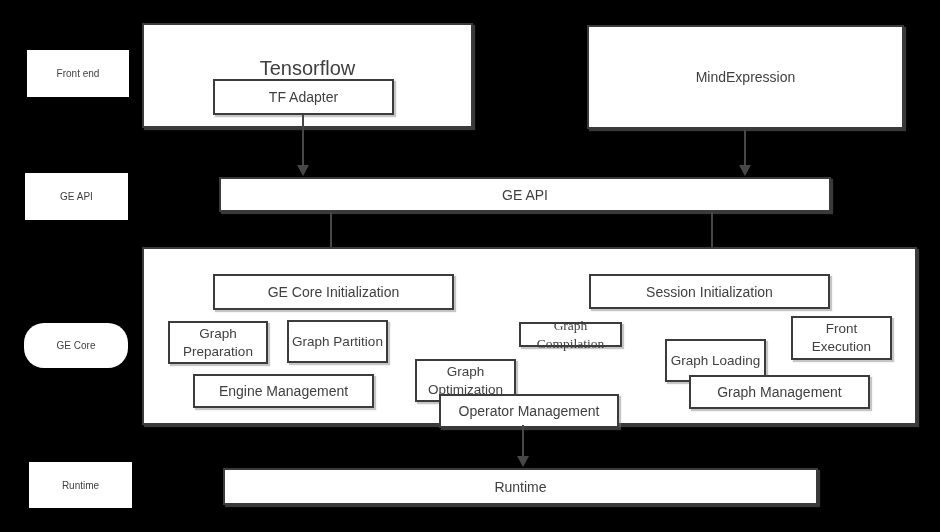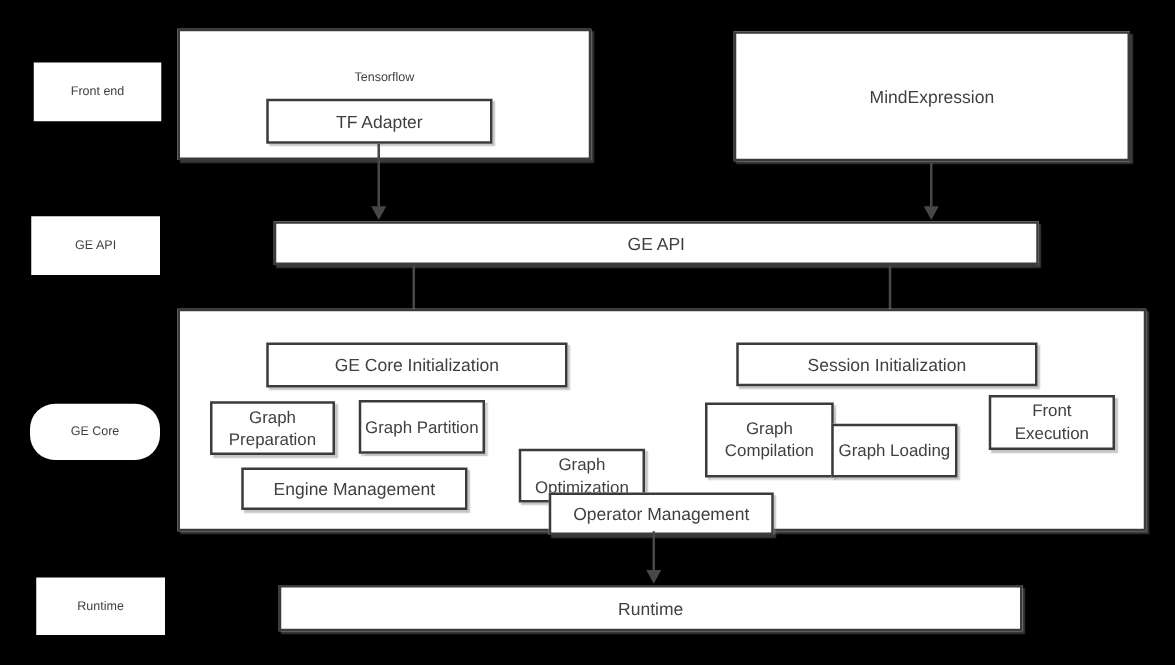--- a/index.html
+++ b/index.html
@@ -38,21 +38,21 @@
     box-shadow: 2px 2px 1px rgba(127,127,127,0.45);
   }
   .node.container-node {
     display: block;
   }
   .node.small { font-size: 13.5px; line-height: 18px; padding: 2px; }
   .floating-title {
     position: absolute;
     left: 0; right: 0;
     text-align: center;
-    font-size: 10px;
+    font-size: 20px;
     color: #3f3f3f;
   }
   .arrow {
     position: absolute;
     width: 12px;
     display: flex;
     flex-direction: column;
     align-items: center;
   }
   .arrow .shaft {
@@ -105,26 +105,27 @@
   </div>
 
   <div class="node container-node" style="left:142px; top:247px; width:775px; height:178px;"></div>
 
   <div class="node" style="left:213px; top:274px; width:241px; height:36px;">GE Core Initialization</div>
   <div class="node" style="left:589px; top:274px; width:241px; height:35px;">Session Initialization</div>
 
   <div class="node small" style="left:168px; top:321px; width:100px; height:43px;">Graph Preparation</div>
   <div class="node small" style="left:287px; top:320px; width:101px; height:43px;">Graph Partition</div>
   <div class="node small" style="left:415px; top:335px; width:101px; height:43px;margin-top:24px;">Graph Optimization</div>
-  <div class="node small" style="left:564px; top:322px; width:103px; height:60px;">Graph Compilation</div>
+  <div class="node small" style="left:519px; top:322px; width:103px; height:25px;font-family:Liberation Serif, serif;">Graph Compilation</div>
   <div class="node small" style="left:665px; top:319px; width:101px; height:43px;margin-top:20px;">Graph Loading</div>
   <div class="node small" style="left:791px; top:316px; width:101px; height:44px;">Front Execution</div>
 
   <div class="node" style="left:193px; top:374px; width:181px; height:34px;">Engine Management</div>
   <div class="node" style="left:439px; top:394px; width:180px; height:34px;">Operator Management</div>
+  <div class="node" style="left:689px; top:375px; width:181px; height:34px;">Graph Management</div>
 
   <div class="arrow" style="left:517px; top:425px; height:42px;">
     <div class="shaft"></div>
     <div class="head"></div>
   </div>
 
   <div class="node" style="left:223px; top:468px; width:595px; height:37px;">Runtime</div>
 
 </div>
 

